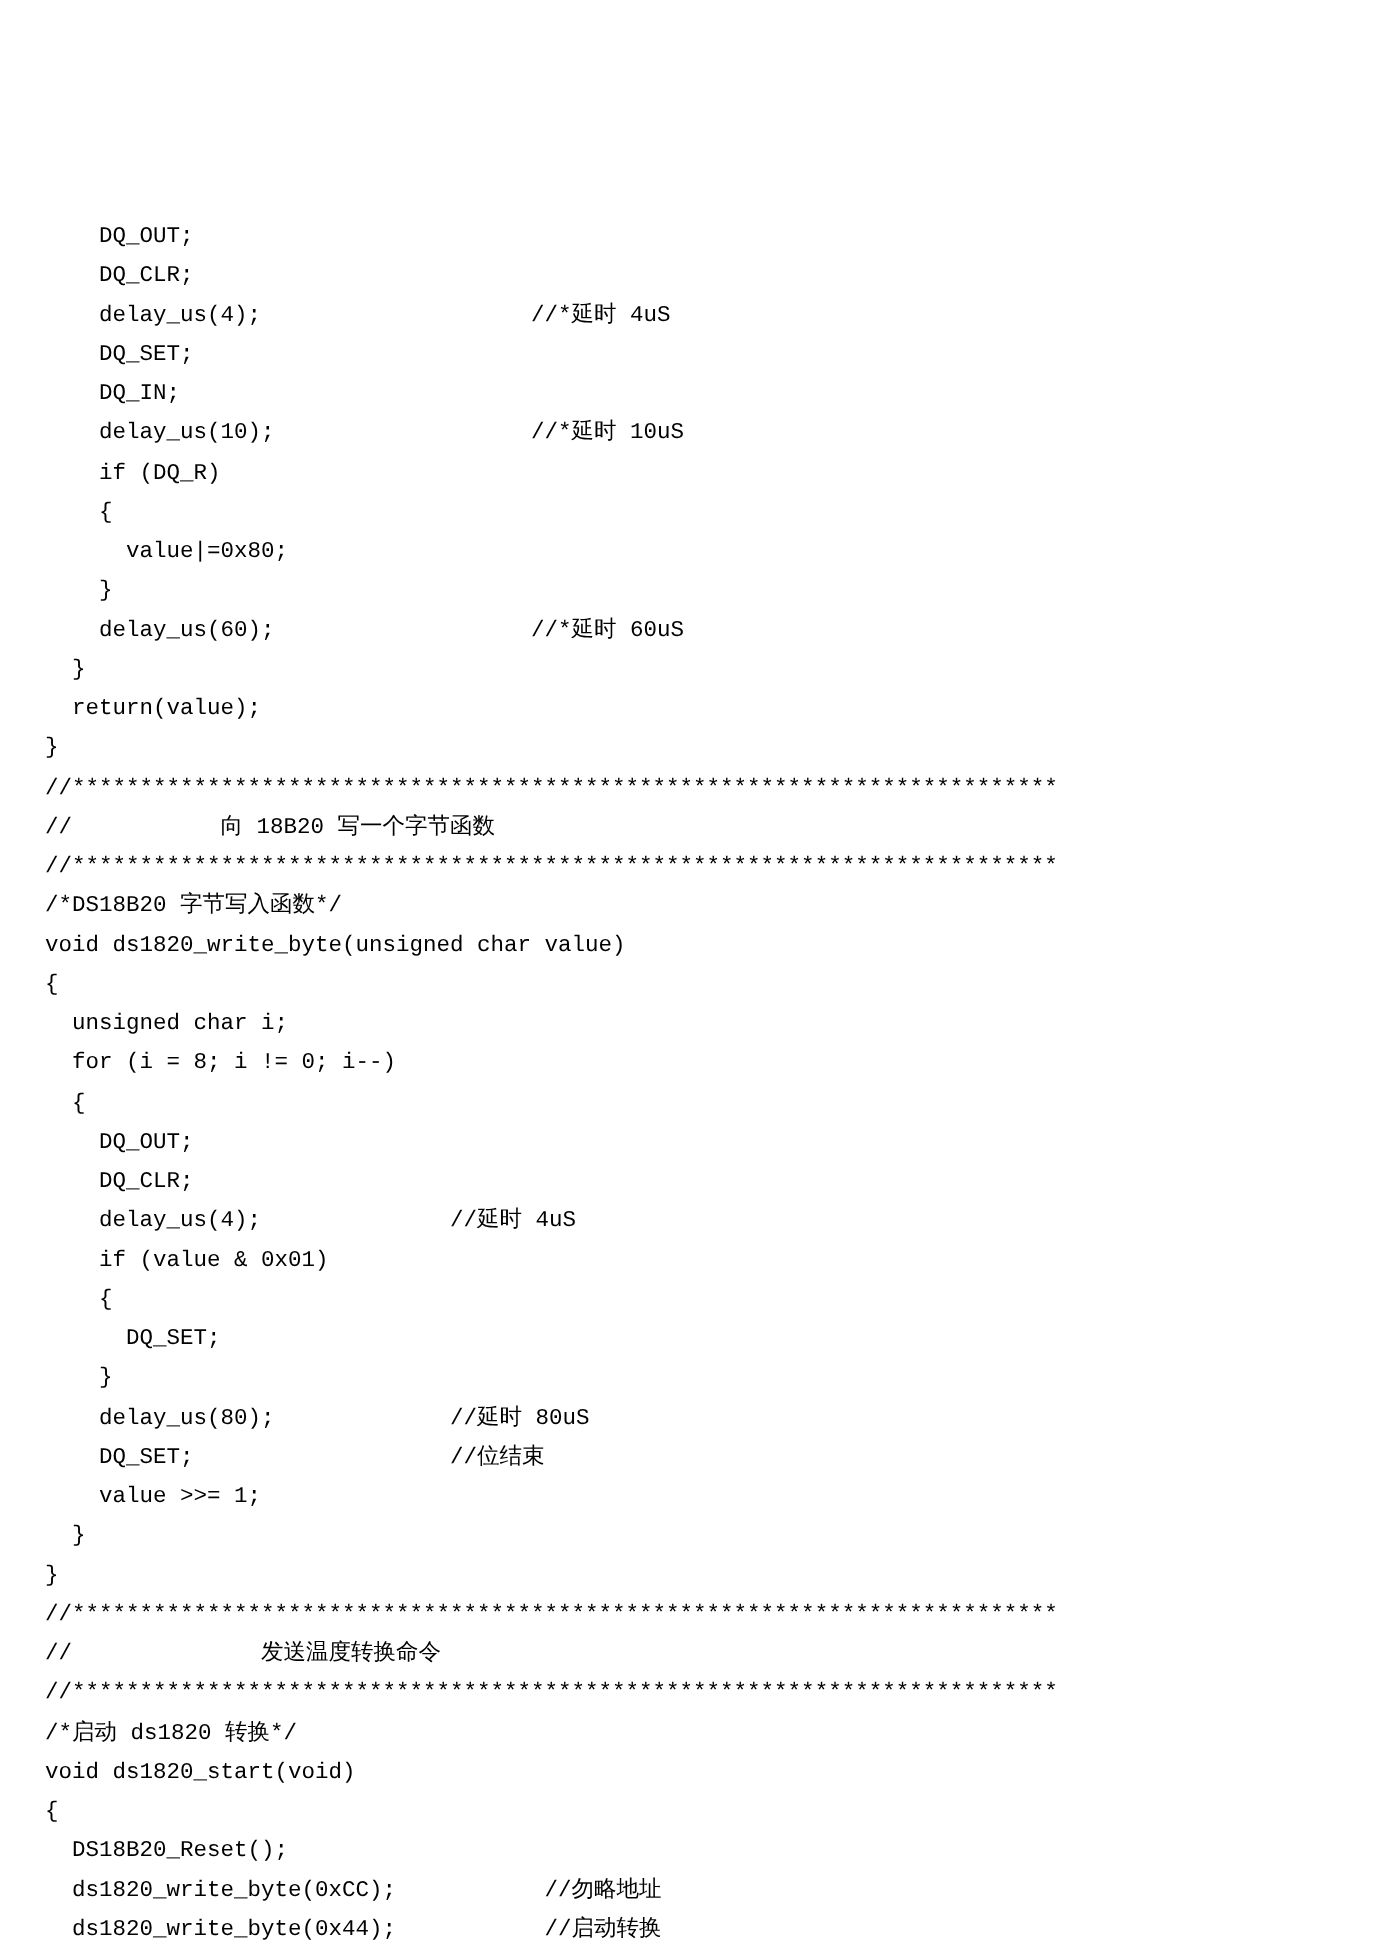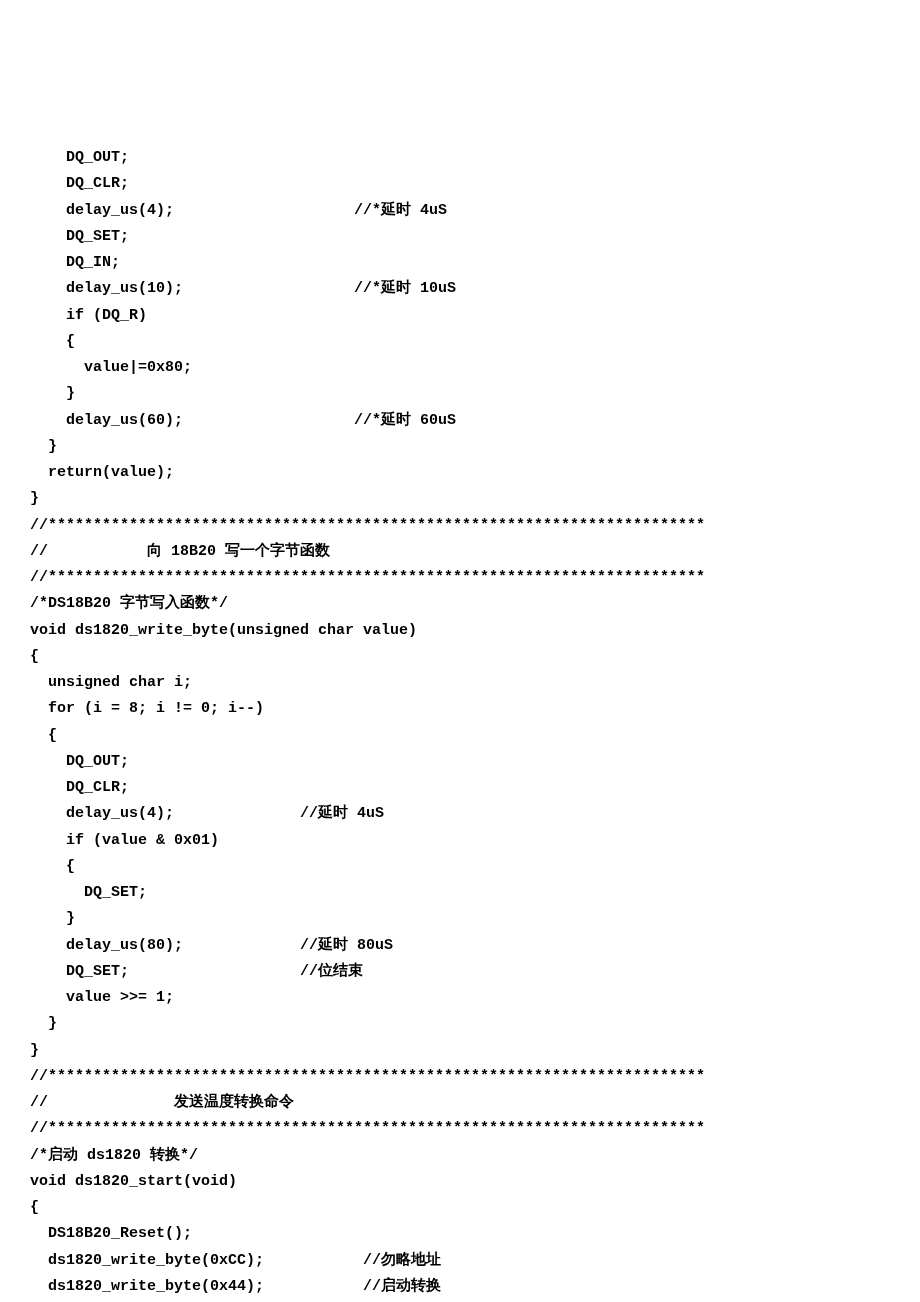--- a/index.html
+++ b/index.html
@@ -9,21 +9,20 @@
     font-family: "SimSun", "宋体", "Courier New", monospace;
     font-size: 15px;
     line-height: 1.75;
     color: #000000;
     white-space: pre;
     width: 920px;
     box-sizing: border-box;
   }
   .code-line {
     display: block;
-    font-weight: bold;
   }
 </style>
 </head>
 <body>
 
 
 
 <div id="code-container"><span class="code-line">    DQ_OUT;</span><span class="code-line">    DQ_CLR;</span><span class="code-line">    delay_us(4);                    //*延时 4uS</span><span class="code-line">    DQ_SET;</span><span class="code-line">    DQ_IN;</span><span class="code-line">    delay_us(10);                   //*延时 10uS</span><span class="code-line">    if (DQ_R)</span><span class="code-line">    {</span><span class="code-line">      value|=0x80;</span><span class="code-line">    }</span><span class="code-line">    delay_us(60);                   //*延时 60uS</span><span class="code-line">  }</span><span class="code-line">  return(value);</span><span class="code-line">}</span><span class="code-line"></span><span class="code-line">//*************************************************************************</span><span class="code-line">//           向 18B20 写一个字节函数</span><span class="code-line">//*************************************************************************</span><span class="code-line"></span><span class="code-line">/*DS18B20 字节写入函数*/</span><span class="code-line">void ds1820_write_byte(unsigned char value)</span><span class="code-line">{</span><span class="code-line">  unsigned char i;</span><span class="code-line">  for (i = 8; i != 0; i--)</span><span class="code-line">  {</span><span class="code-line">    DQ_OUT;</span><span class="code-line">    DQ_CLR;</span><span class="code-line">    delay_us(4);              //延时 4uS</span><span class="code-line">    if (value &amp; 0x01)</span><span class="code-line">    {</span><span class="code-line">      DQ_SET;</span><span class="code-line">    }</span><span class="code-line">    delay_us(80);             //延时 80uS</span><span class="code-line">    DQ_SET;                   //位结束</span><span class="code-line">    value &gt;&gt;= 1;</span><span class="code-line">  }</span><span class="code-line">}</span><span class="code-line">//*************************************************************************</span><span class="code-line">//              发送温度转换命令</span><span class="code-line">//*************************************************************************</span><span class="code-line"></span><span class="code-line">/*启动 ds1820 转换*/</span><span class="code-line">void ds1820_start(void)</span><span class="code-line">{</span><span class="code-line">  DS18B20_Reset();</span><span class="code-line">  ds1820_write_byte(0xCC);           //勿略地址</span><span class="code-line">  ds1820_write_byte(0x44);           //启动转换</span><span class="code-line">}</span></div>
 
 

